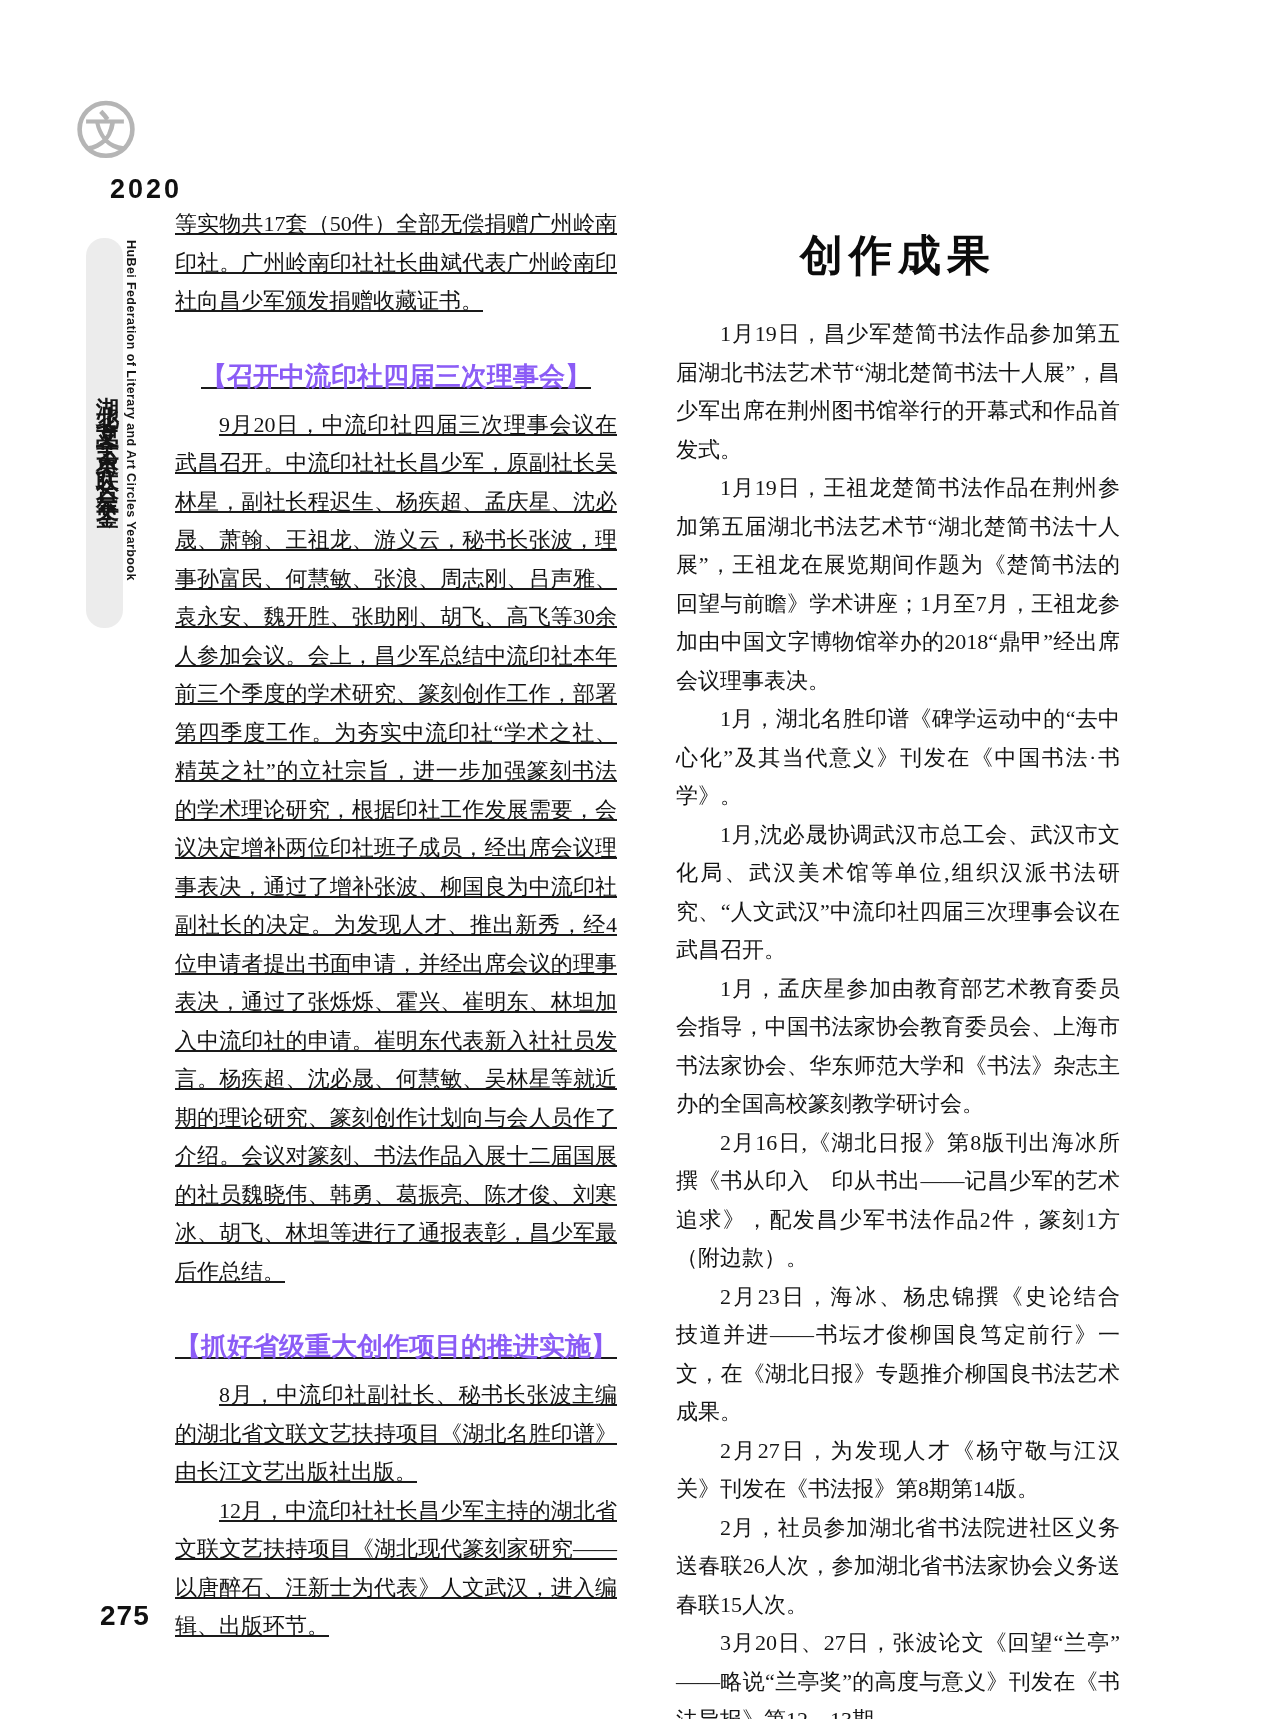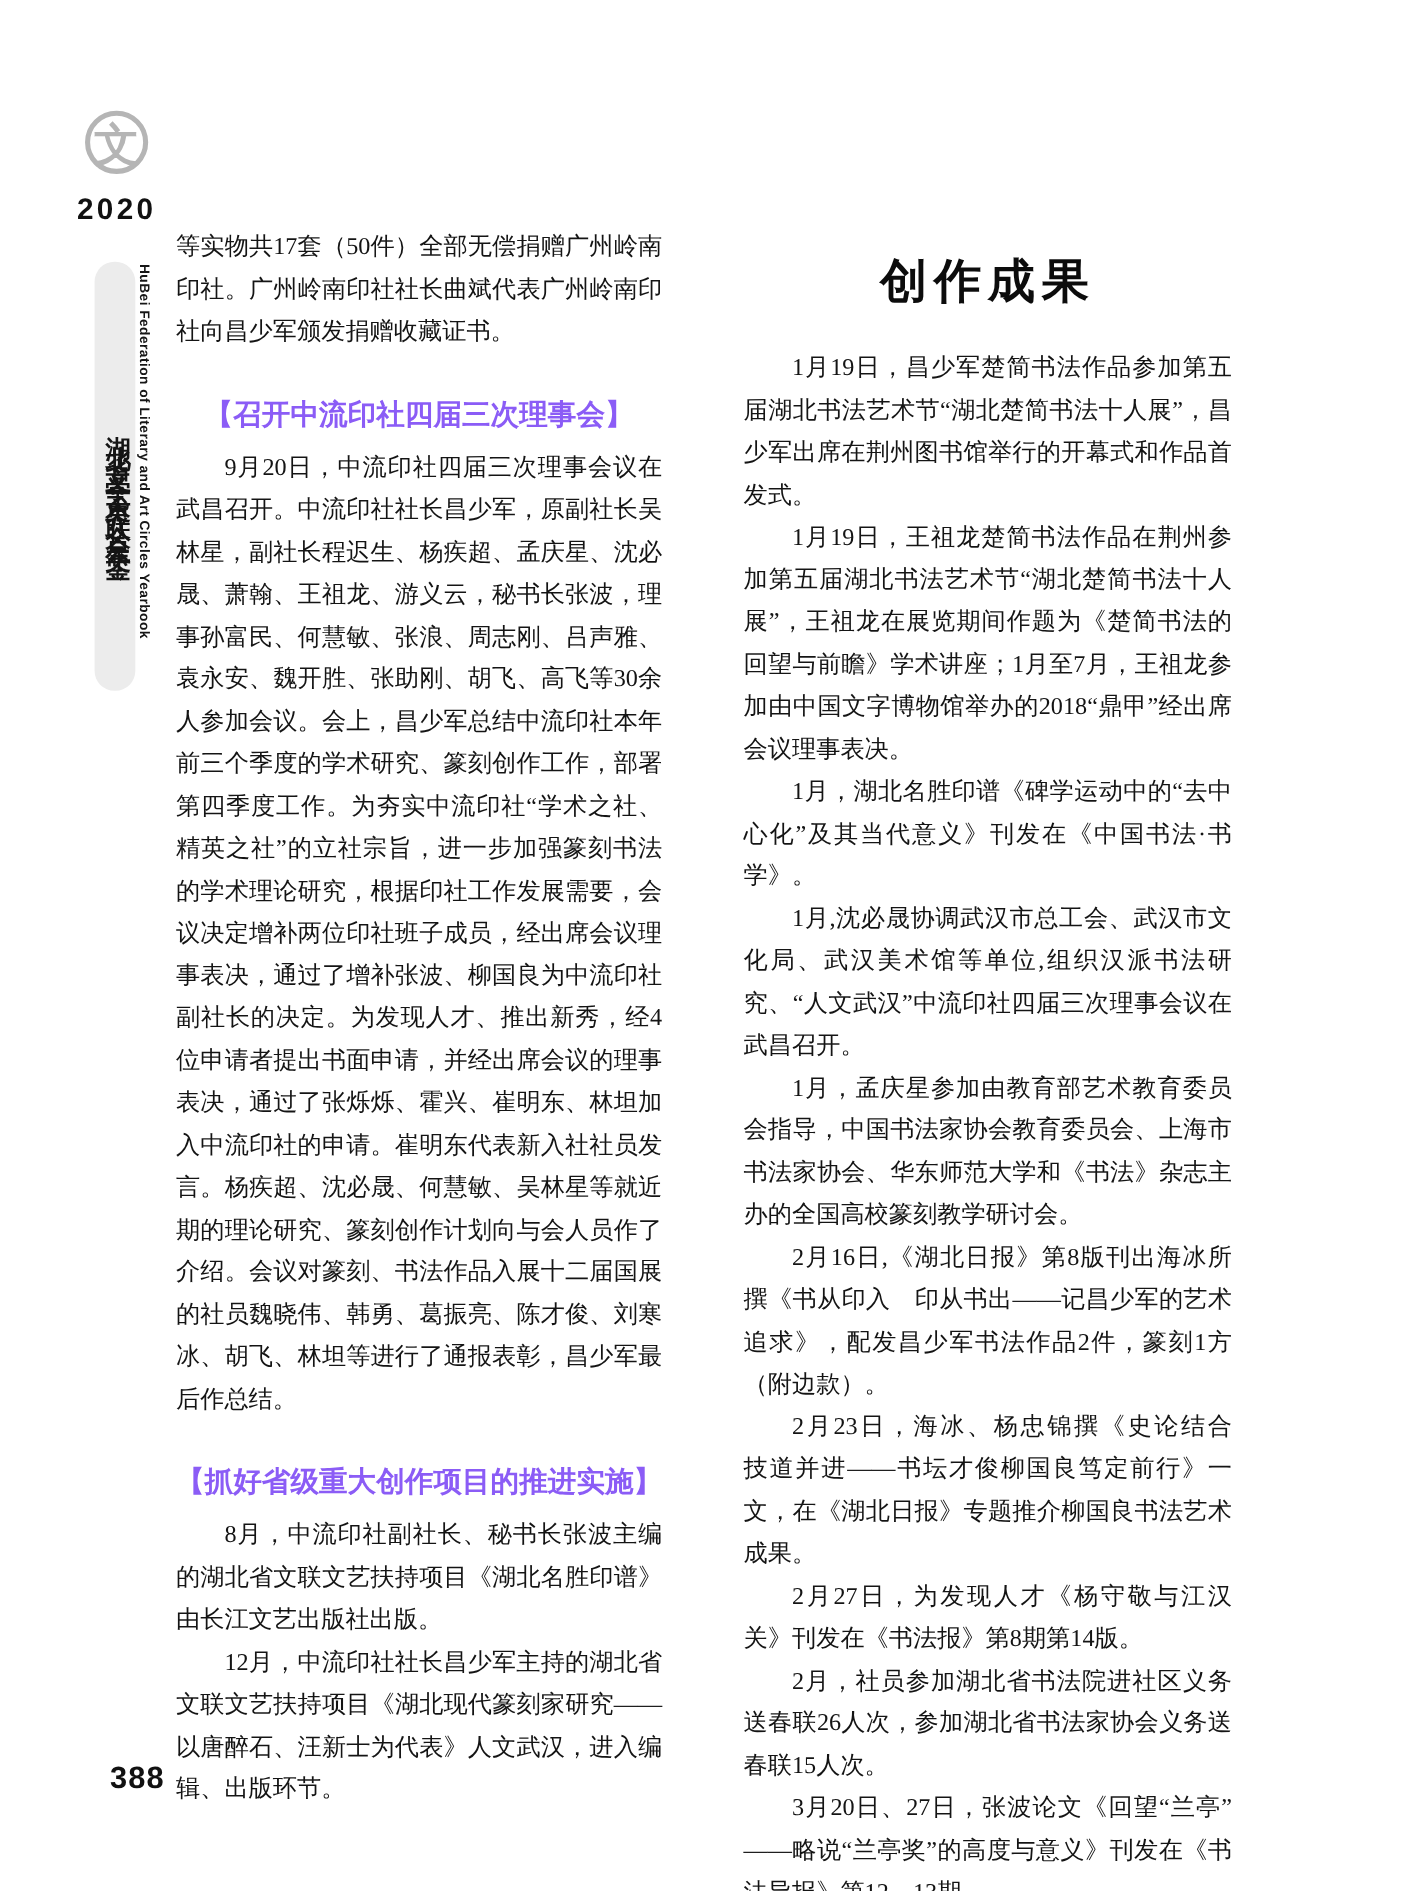--- a/index.html
+++ b/index.html
@@ -5,41 +5,41 @@
   html,body{margin:0;padding:0;}
   body{
     width:1276px;height:1719px;position:relative;background:#ffffff;
     font-family:"Liberation Serif","DejaVu Serif",serif;color:#1a1a1a;
     overflow:hidden;
   }
   
   .logo-block{position:absolute;left:70px;top:96px;width:72px;text-align:center;}
   .logo-year{
     font-family:"Liberation Sans","DejaVu Sans",sans-serif;
-    font-weight:bold;font-size:27px;letter-spacing:3px;color:#111;margin-top:2px;
+    font-weight:bold;font-size:27px;letter-spacing:3px;color:#111;margin-top:2px;margin-left:40px;
   }
   
   .sidebar-cn{
     position:absolute;left:86px;top:238px;width:37px;height:390px;
     background:#ececec;border-radius:18px;
     writing-mode:vertical-rl;text-orientation:upright;
     font-family:"Liberation Serif","DejaVu Serif",serif;
     font-weight:bold;font-size:23px;letter-spacing:9px;
     color:#141414;text-align:center;padding-top:6px;box-sizing:border-box;
   }
   .sidebar-en{
     position:absolute;left:124px;top:240px;height:392px;
     writing-mode:vertical-rl;
     font-family:"Liberation Sans","DejaVu Sans",sans-serif;
     font-weight:bold;font-size:12.5px;letter-spacing:0.4px;color:#161616;
     white-space:nowrap;
   }
   
   .col{position:absolute;top:205px;}
-  .col-left{left:160px;width:442px;}
+  .col-left{left:175px;width:442px;text-decoration:underline;}
   .col-right{left:676px;width:444px;}
   .body-text{
     margin:0;font-size:22px;line-height:38.5px;text-align:justify;
     text-indent:2em;color:#141414;
   }
   .no-indent{text-indent:0;}
   .entry-heading{
     margin:38px 0 13px 0;text-align:center;
     font-family:"Liberation Sans","DejaVu Sans",sans-serif;
     font-weight:bold;font-size:26px;line-height:34px;color:#8b5cf6;
@@ -94,15 +94,15 @@
     <p class="body-text">1月,沈必晟协调武汉市总工会、武汉市文化局、武汉美术馆等单位,组织汉派书法研究、“人文武汉”中流印社四届三次理事会议在武昌召开。</p>
     <p class="body-text">1月，孟庆星参加由教育部艺术教育委员会指导，中国书法家协会教育委员会、上海市书法家协会、华东师范大学和《书法》杂志主办的全国高校篆刻教学研讨会。</p>
     <p class="body-text">2月16日,《湖北日报》第8版刊出海冰所撰《书从印入　印从书出——记昌少军的艺术追求》，配发昌少军书法作品2件，篆刻1方（附边款）。</p>
     <p class="body-text">2月23日，海冰、杨忠锦撰《史论结合　技道并进——书坛才俊柳国良笃定前行》一文，在《湖北日报》专题推介柳国良书法艺术成果。</p>
     <p class="body-text">2月27日，为发现人才《杨守敬与江汉关》刊发在《书法报》第8期第14版。</p>
     <p class="body-text">2月，社员参加湖北省书法院进社区义务送春联26人次，参加湖北省书法家协会义务送春联15人次。</p>
     <p class="body-text">3月20日、27日，张波论文《回望“兰亭”——略说“兰亭奖”的高度与意义》刊发在《书法导报》第12、13期。</p>
 
   </section>
 
-  <div class="page-number">388</div>
+  <div class="page-number">275</div>
 
 </div>
 
 </body></html>

